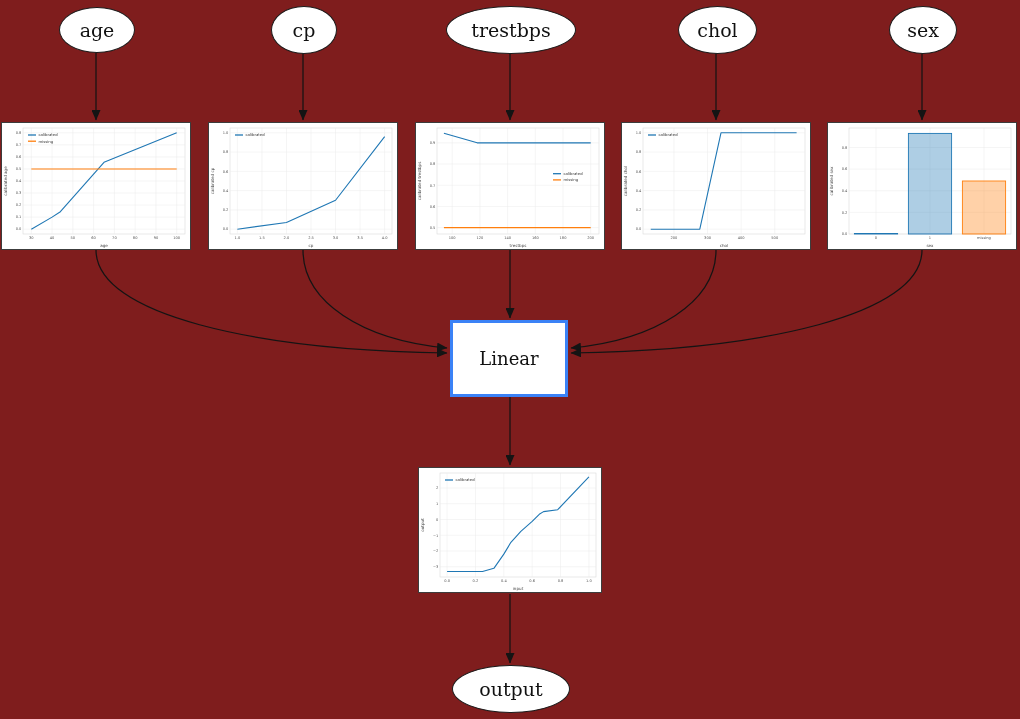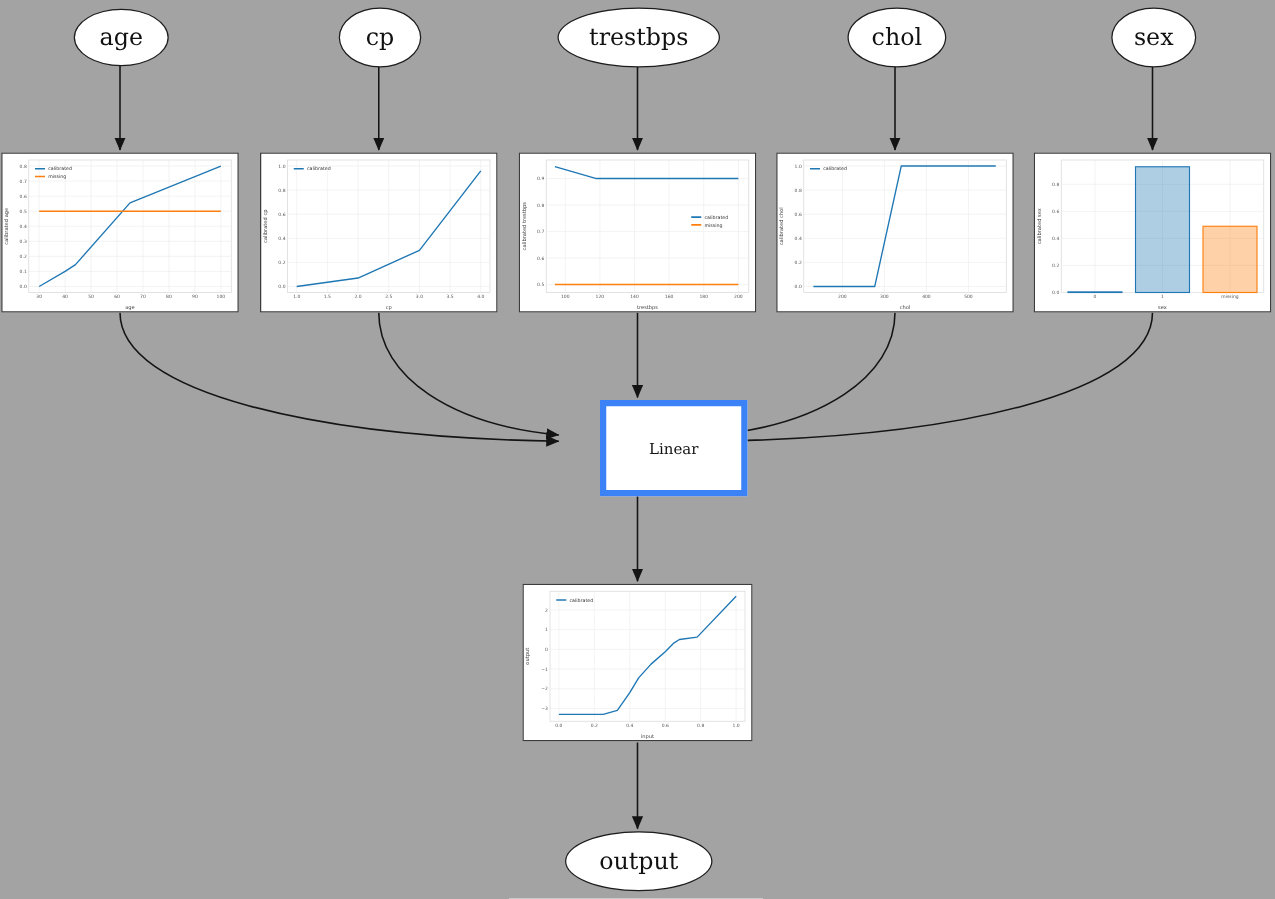--- a/index.html
+++ b/index.html
@@ -1,25 +1,25 @@
 <!DOCTYPE html>
 <html><head>
 <meta charset="utf-8">
 <style>
   html,body{margin:0;padding:0;background:#ffffff;}
-  .canvas{position:relative;width:1020px;height:719px;background:#a3a3a3;overflow:hidden;
+  .canvas{position:relative;width:1020px;height:719px;background:#7f1d1d;overflow:hidden;
           font-family:"DejaVu Serif",serif;}
   .edges{position:absolute;left:0;top:0;pointer-events:none;}
   .ellipse{position:absolute;border:1px solid #1c1c1c;border-radius:50%;background:#fff;
            display:flex;align-items:center;justify-content:center;
            font-size:19px;color:#111;}
   .plotbox{position:absolute;border:1px solid #3c3c3c;background:#fff;box-sizing:border-box;}
   .plotbox svg{display:block;font-family:"DejaVu Sans",sans-serif;}
-  .linear-box{position:absolute;border:5px solid #3b82f6;background:#fff;box-sizing:border-box;
-              display:flex;align-items:center;justify-content:center;font-size:12px;color:#111;margin-left:30px;}
+  .linear-box{position:absolute;border:3px solid #3b82f6;background:#fff;box-sizing:border-box;
+              display:flex;align-items:center;justify-content:center;font-size:18px;color:#111;}
 </style>
 </head>
 <body>
 
 <div class="canvas">
 
   <svg class="edges" width="1020" height="719">
     <defs>
       <marker id="ah" markerUnits="userSpaceOnUse" markerWidth="11" markerHeight="9" refX="10" refY="4.5" orient="auto">
         <path d="M0,0 L10.5,4.5 L0,9 z" fill="#141414"></path>

